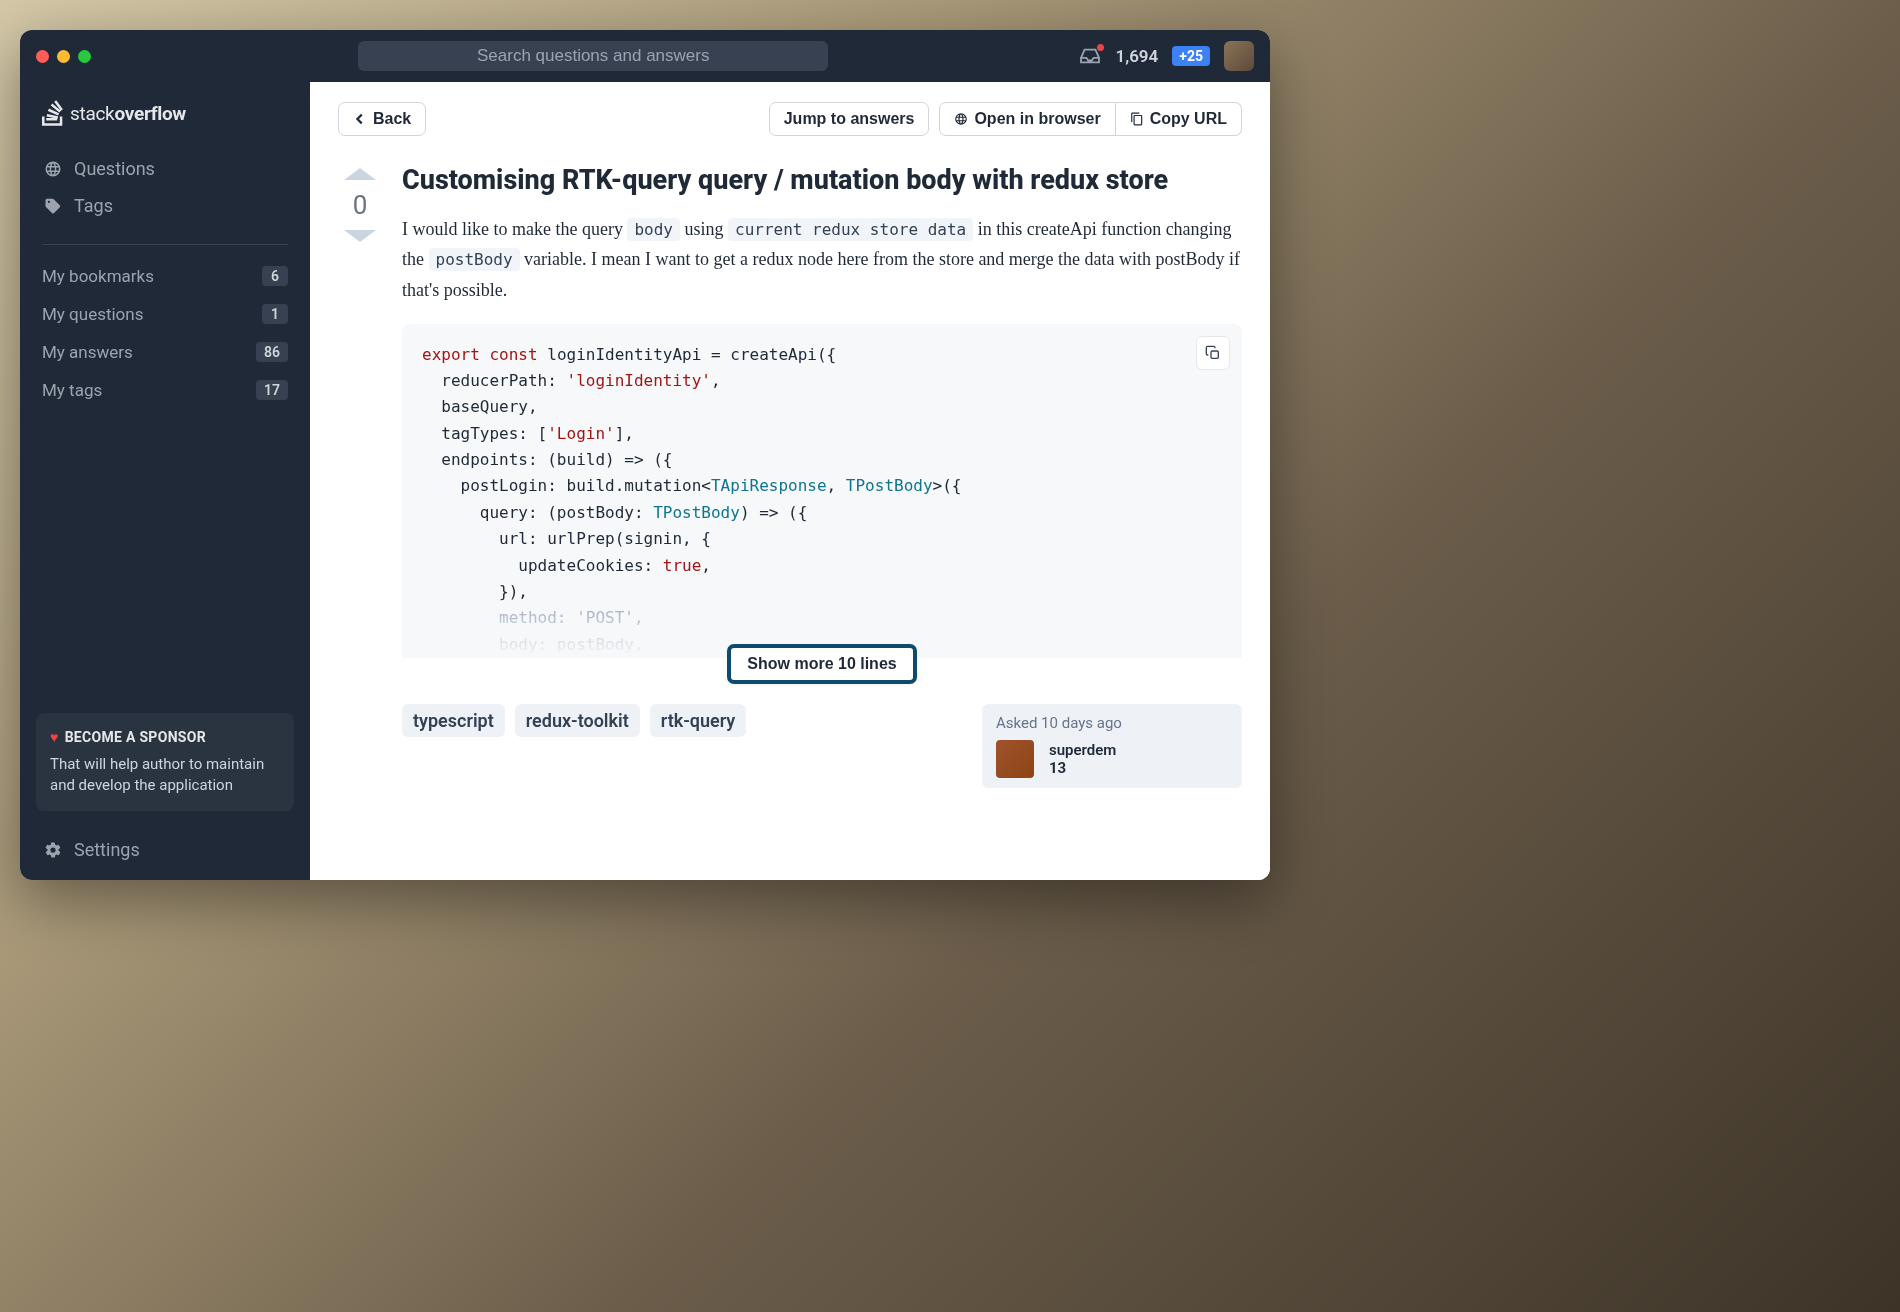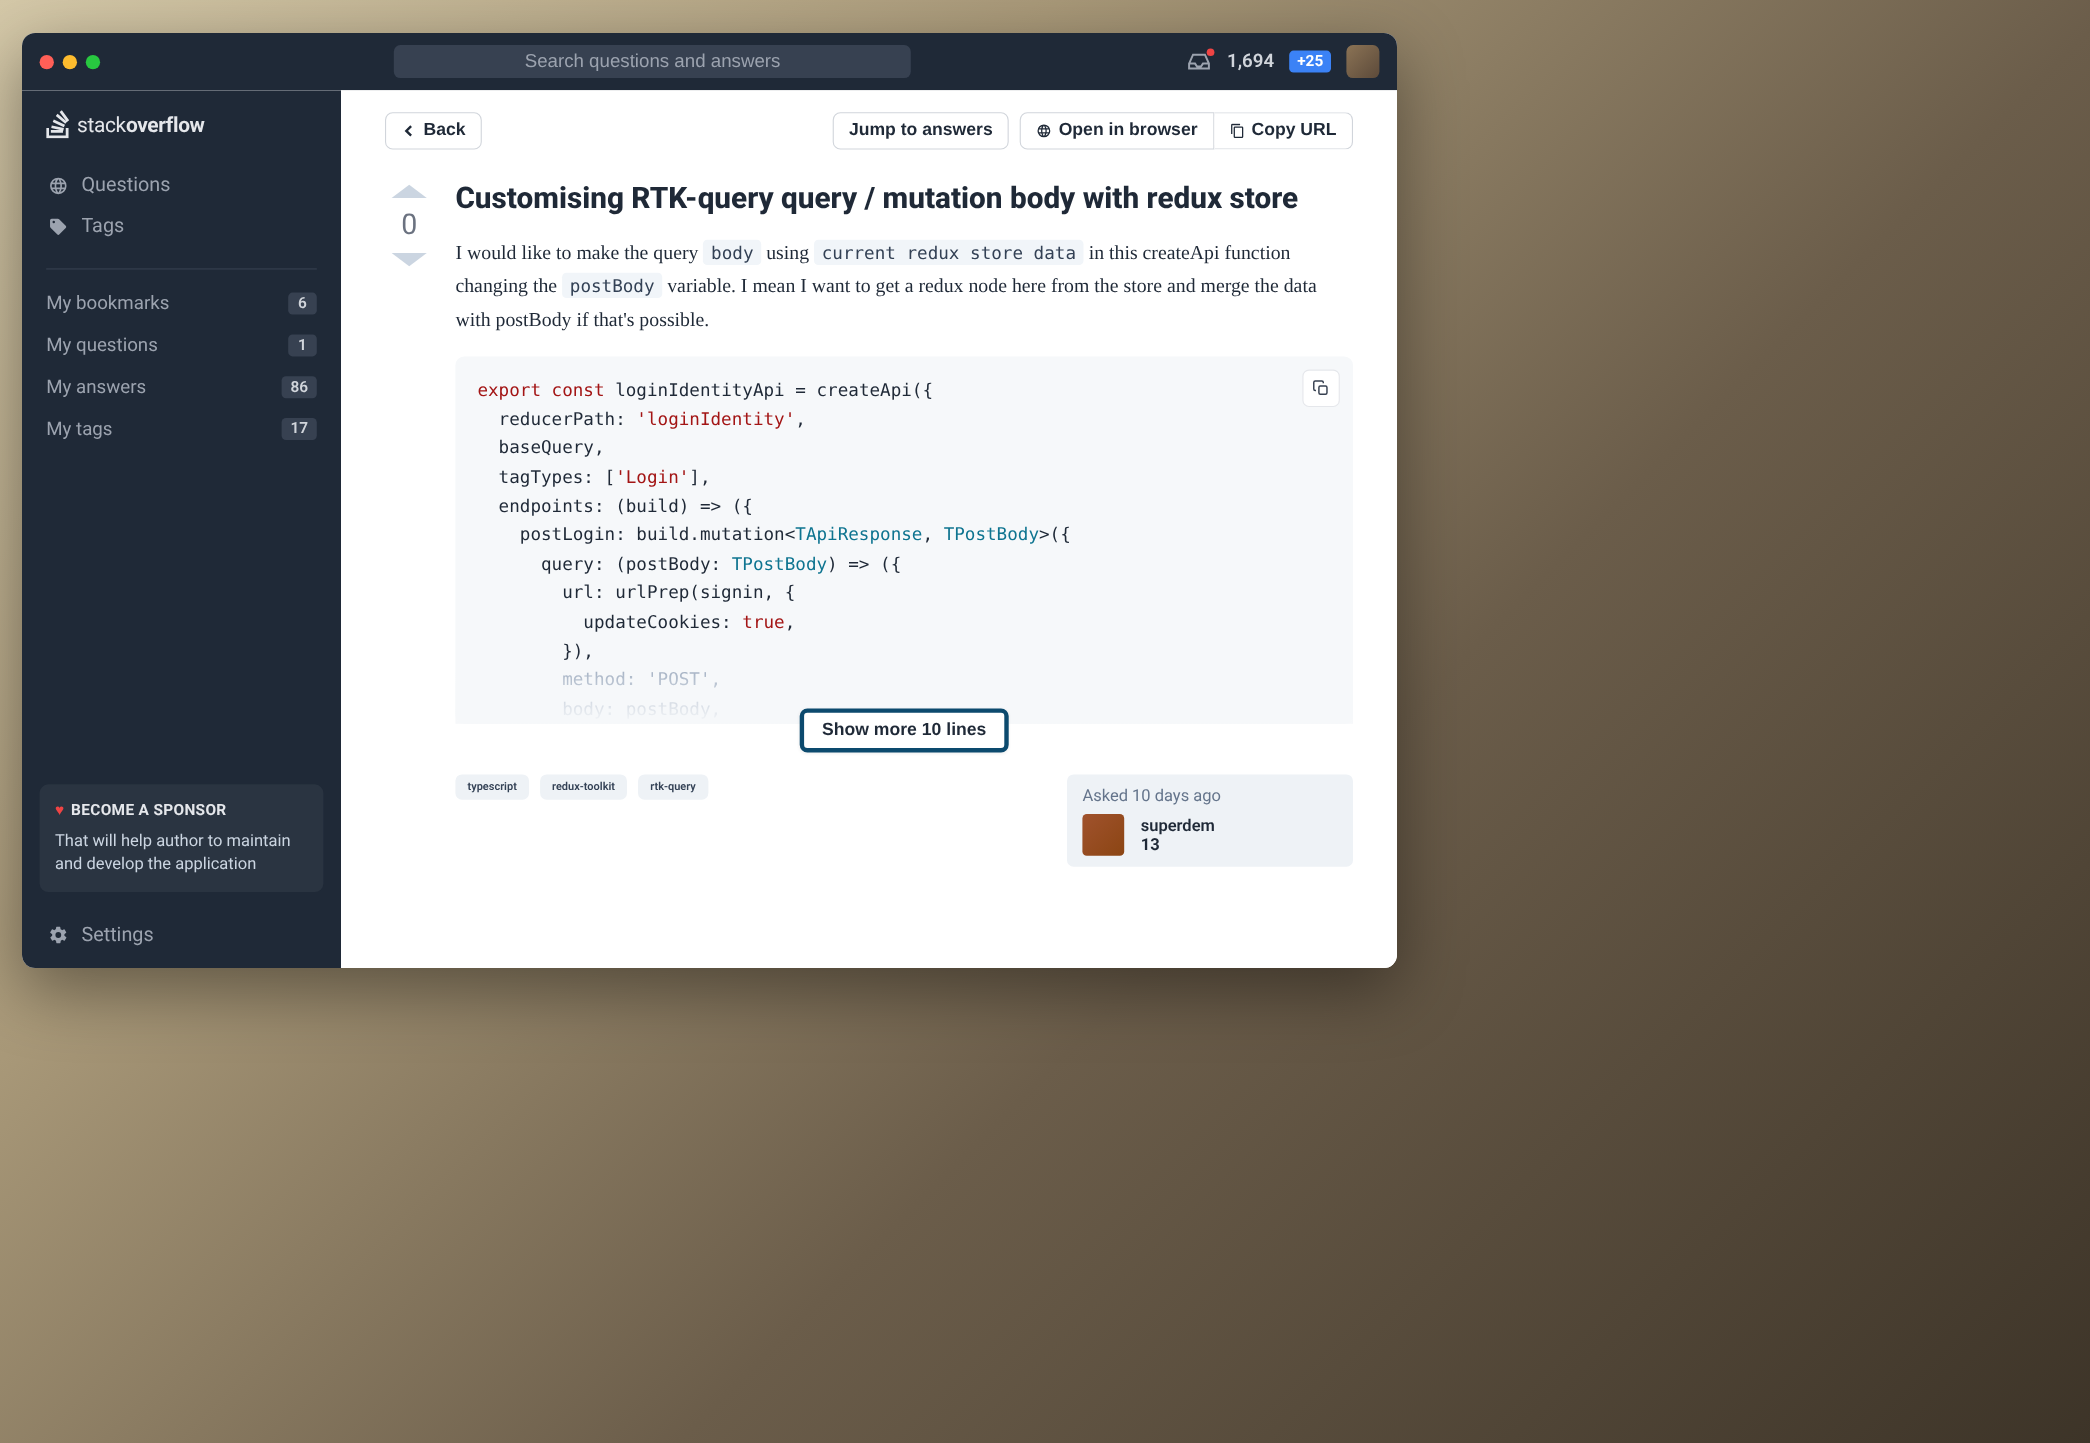--- a/index.html
+++ b/index.html
@@ -119,21 +119,21 @@
   padding: 12px 24px 4px;
   font-size: 18px;
   color: #9ca3af;
   cursor: pointer;
 }
 .settings-row svg { width: 18px; height: 18px; }
 .main {
   flex: 1;
   background: #fff;
   overflow-y: auto;
-  padding: 20px 40px;
+  padding: 20px 28px;
 }
 .toolbar { display: flex; align-items: center; gap: 10px; margin-bottom: 28px; }
 .btn {
   display: inline-flex;
   align-items: center;
   gap: 6px;
   height: 34px;
   padding: 0 14px;
   border: 1px solid #d1d5db;
   background: #fff;
@@ -211,21 +211,21 @@
   font-size: 16px;
   font-weight: 600;
   color: #1f2937;
   cursor: pointer;
   box-shadow: 0 1px 3px rgba(0,0,0,0.06);
 }
 .q-footer { display: flex; align-items: flex-start; gap: 10px; }
 .tag {
   background: #eef2f6;
   color: #334155;
-  font-size: 10px;
+  font-size: 18px;
   font-weight: 600;
   padding: 6px 11px;
   border-radius: 6px;
   cursor: pointer;
 }
 .footer-spacer { flex: 1; }
 .author-card {
   background: #eef2f6;
   border-radius: 6px;
   padding: 10px 14px;

